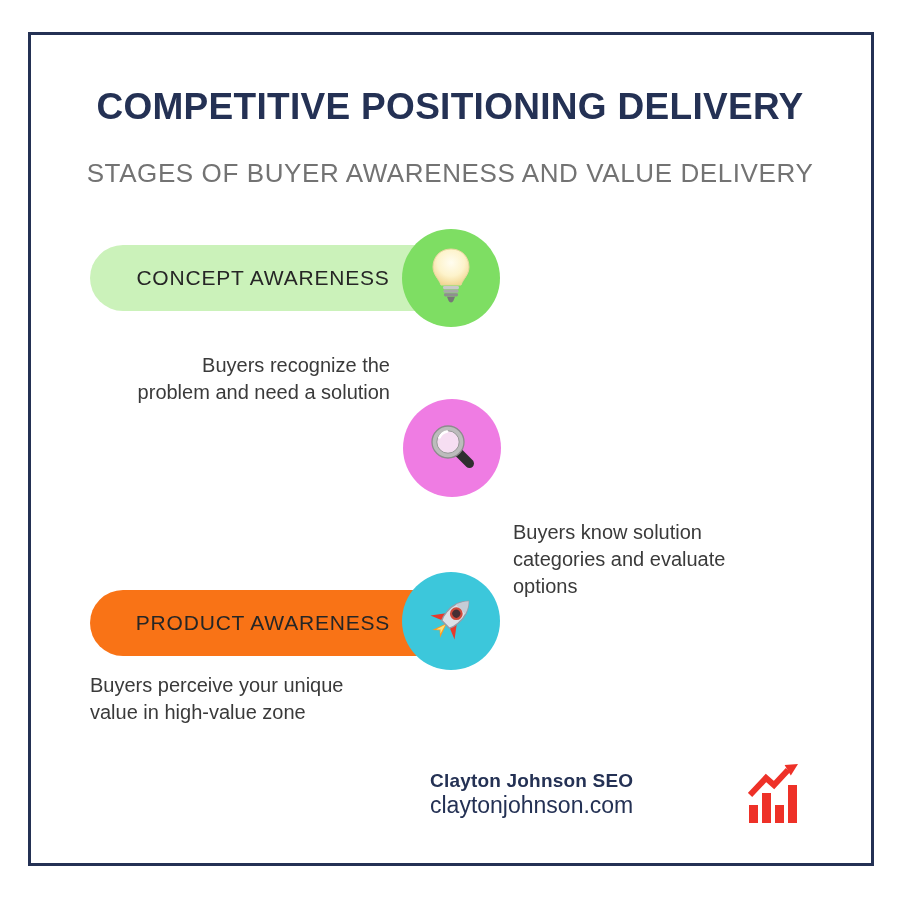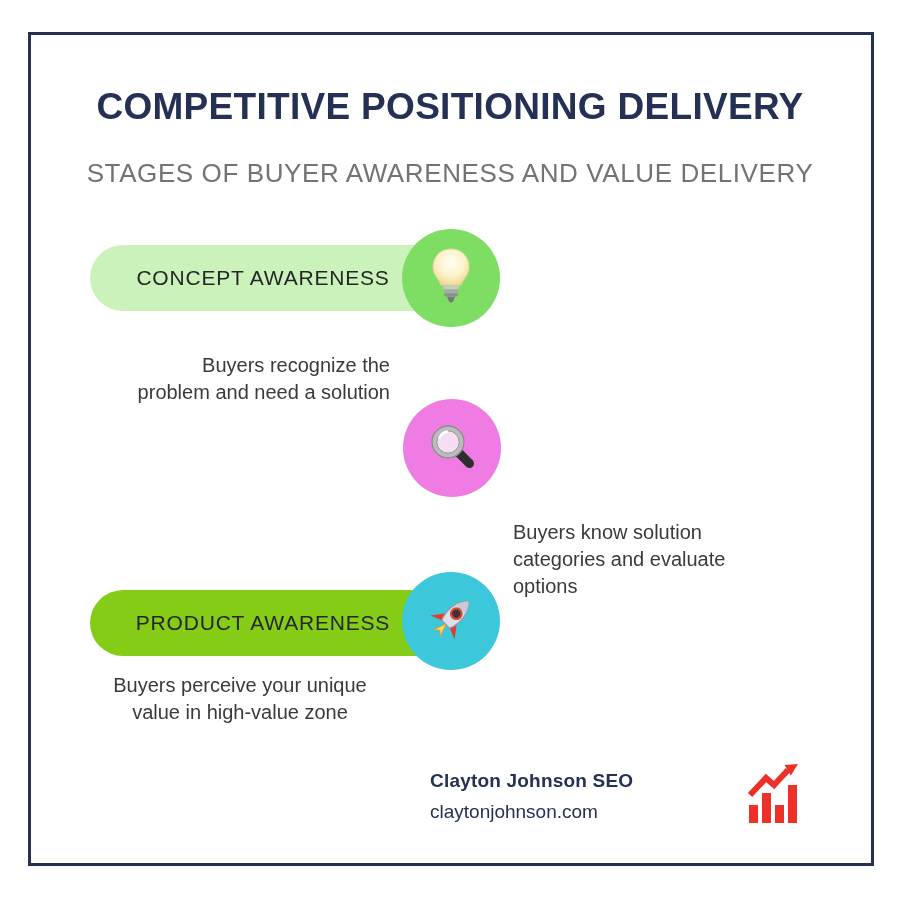--- a/index.html
+++ b/index.html
@@ -41,27 +41,27 @@
   .desc-1{left:90px;top:332px;width:300px;text-align:right;margin-top:20px;}
   
   .pill-2{left:465px;top:415px;width:350px;background:#fac9f2;}
   .pill-2 .pill-label{padding-left:28px;}
   .circle-2{left:403px;top:399px;background:#ef7ce3;}
   .desc-2{left:513px;top:502px;width:290px;text-align:left;margin-top:17px;}
   
   .pill-3{left:90px;top:590px;width:360px;background:#b0eff7;}
   .pill-3 .pill-label{padding-right:14px;}
   .circle-3{left:402px;top:572px;background:#3cc7db;}
-  .desc-3{left:90px;top:672px;width:300px;text-align:center;}
+  .desc-3{left:90px;top:672px;width:300px;text-align:left;}
   
   .footer-text{
     position:absolute;left:430px;top:769px;width:302px;text-align:left;color:#243154;
   }
   .footer-brand{font-size:19px;font-weight:700;line-height:24px;letter-spacing:0.2px;}
-  .footer-site{font-size:19px;font-weight:400;line-height:24px;margin-top:7px;}
+  .footer-site{font-size:23px;font-weight:400;line-height:24px;}
   .footer-icon{position:absolute;left:748px;top:762px;width:54px;height:62px;}
   .icon-wrap{display:flex;align-items:center;justify-content:center;}
 </style>
 </head>
 <body>
 
 <div id="canvas">
 
   <div class="frame"></div>
 
@@ -100,21 +100,21 @@
         <circle cx="19" cy="19" r="16" fill="none" stroke="#8c8c8c" stroke-width="1.3"></circle>
         <circle cx="19" cy="19" r="11.2" fill="none" stroke="#9a9a9a" stroke-width="1"></circle>
         <path d="M10.5 14.5 a10.5 10.5 0 0 1 7.5 -6" stroke="#ffffff" stroke-width="2.6" fill="none" stroke-linecap="round"></path>
       </svg>
     </span>
   </div>
   <div class="stage-desc desc-2">Buyers know solution
 categories and evaluate
 options</div>
 
-  <div class="pill pill-3" style="background: #84cc16;">
+  <div class="pill pill-3" style="background: #f97316;">
     <span class="pill-label">PRODUCT AWARENESS</span>
   </div>
   <div class="stage-circle circle-3 icon-wrap" style="background: rgb(60, 199, 219);">
     <span>
       <svg width="54" height="54" viewBox="0 0 54 54">
         <g transform="rotate(45 27 27)">
           <path d="M27 33 L32.5 48 L27 43 L21.5 48 Z" fill="#ff9c22"></path>
           <path d="M27 35 L30 45 L27 41.8 L24 45 Z" fill="#ffe37a"></path>
           <path d="M20.5 25 L10 39 L20.8 34.5 Z" fill="#e8392b"></path>
           <path d="M33.5 25 L44 39 L33.2 34.5 Z" fill="#e8392b"></path>

